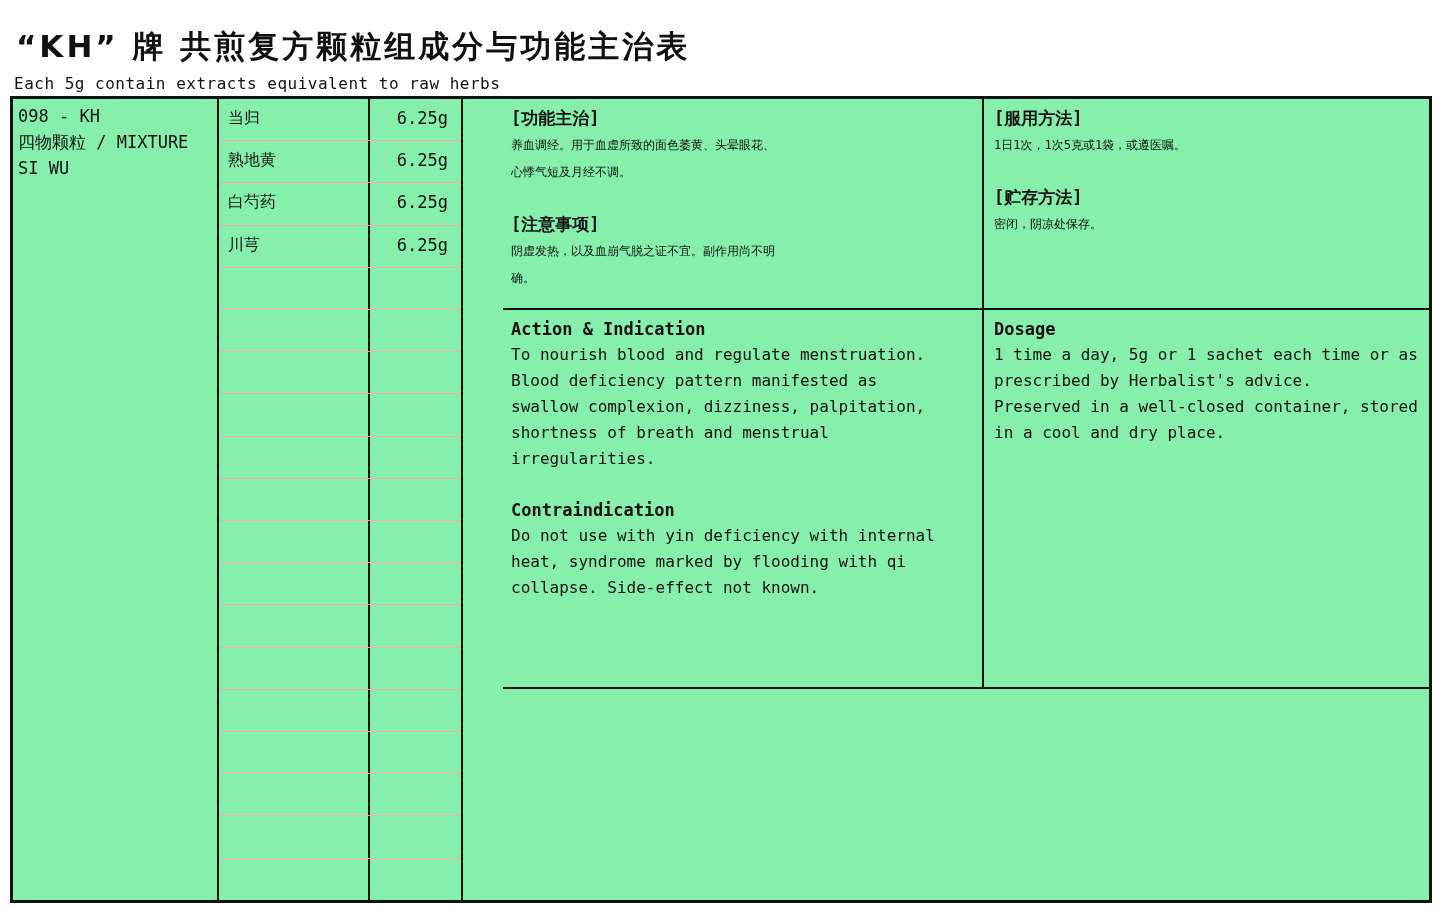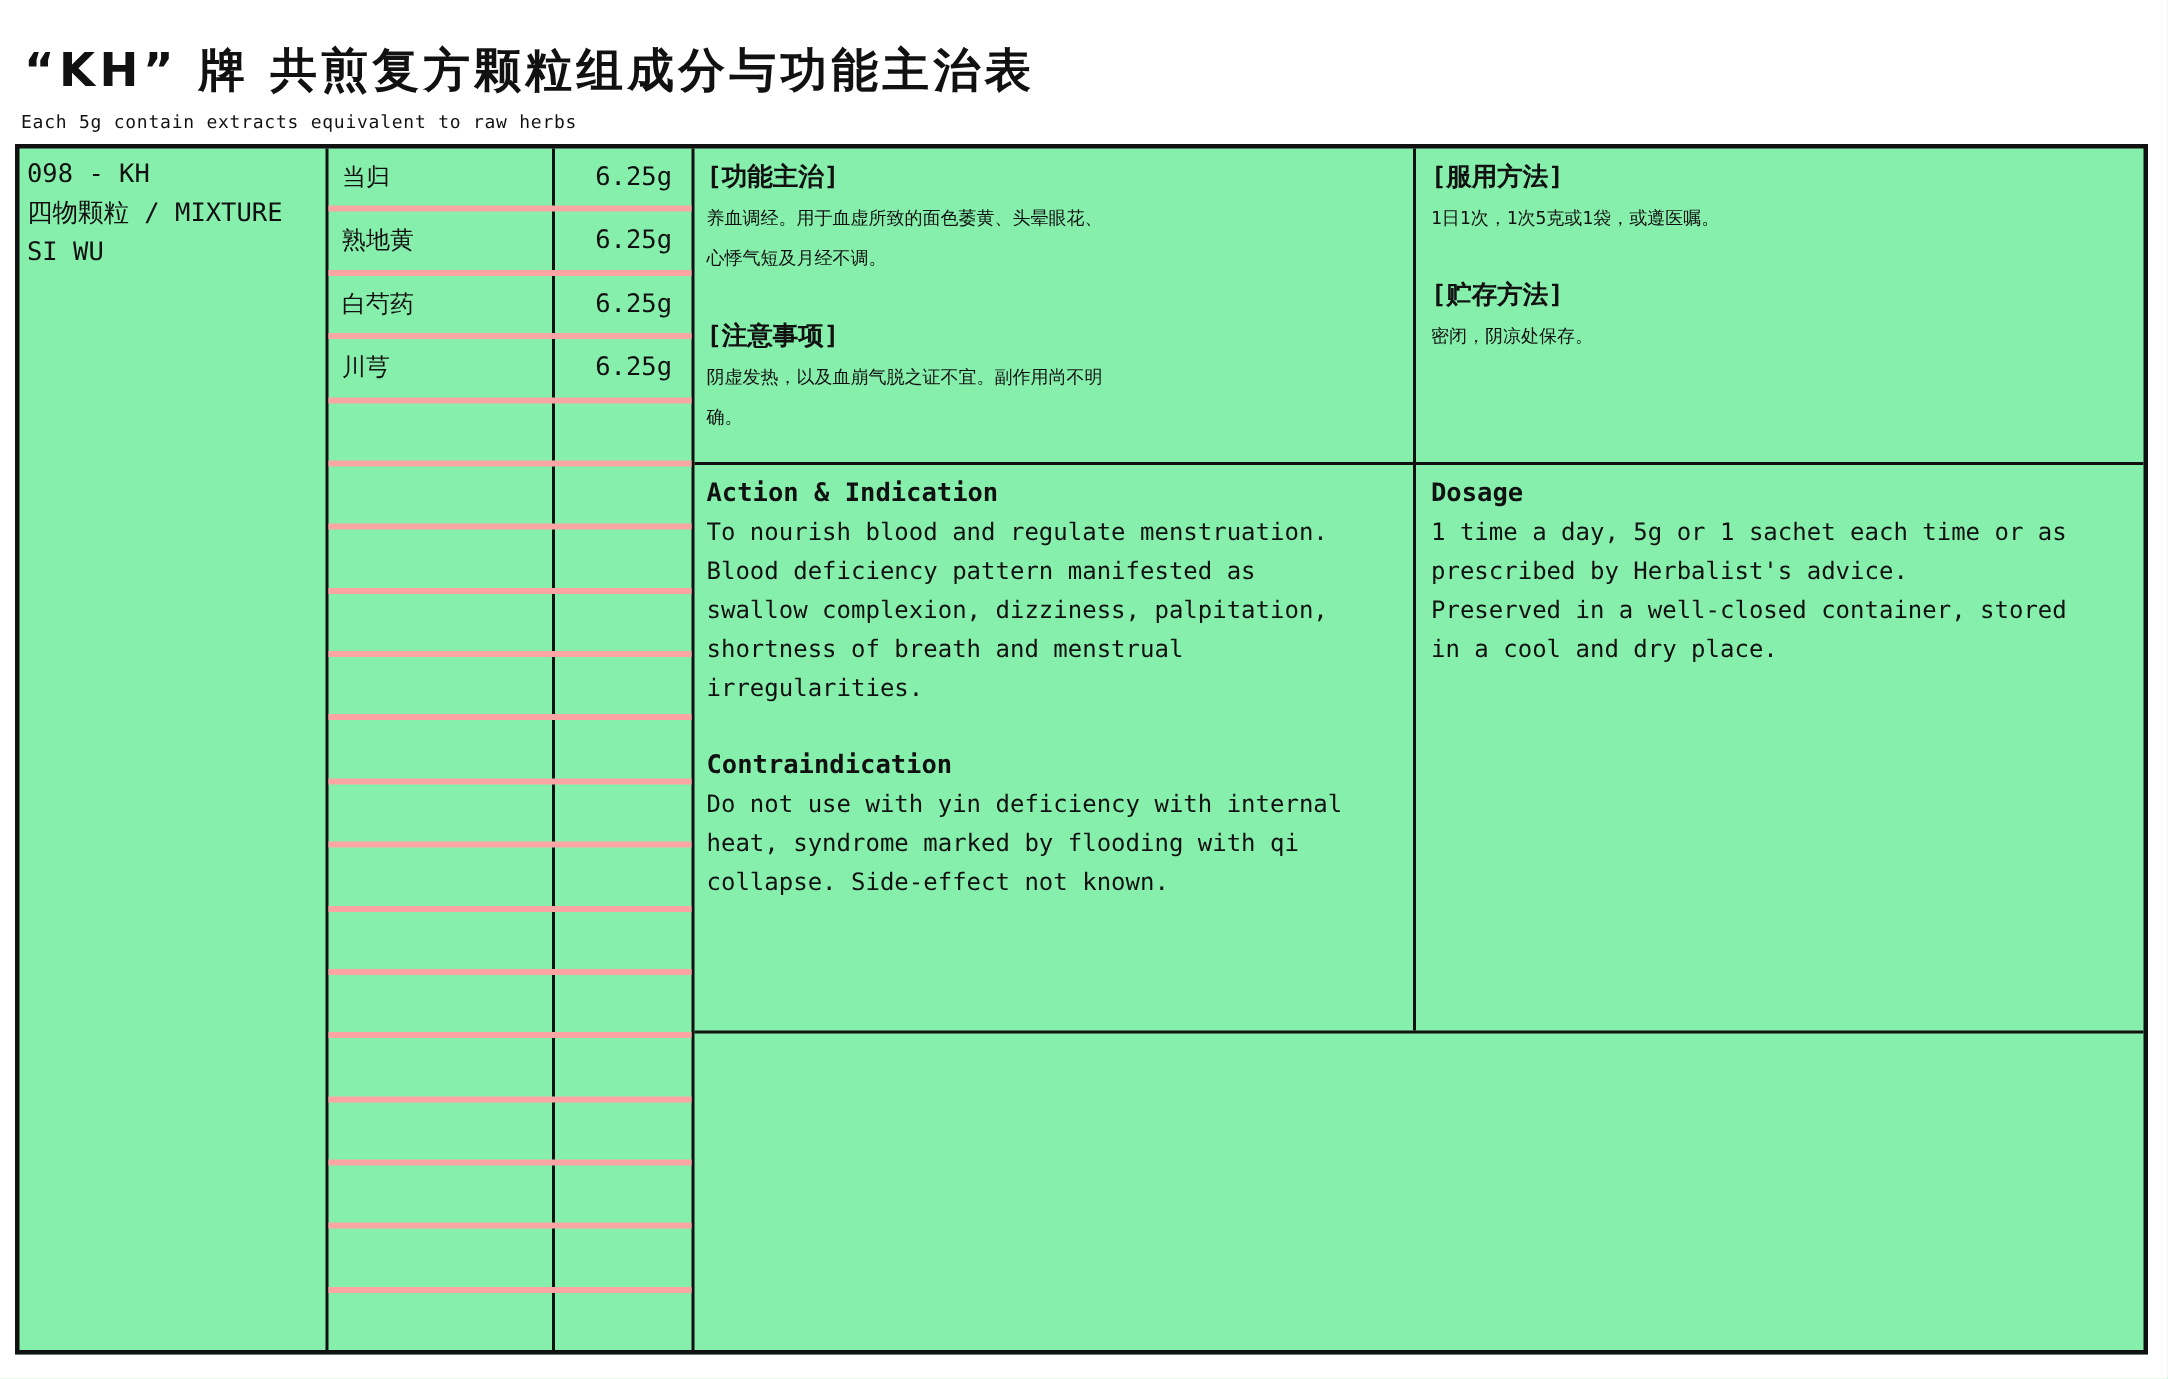--- a/index.html
+++ b/index.html
@@ -25,21 +25,21 @@
     text-align: left;
     font-size: 31px;
     font-weight: bold;
     letter-spacing: 3px;
     font-family: "DejaVu Sans", "Liberation Sans", sans-serif;
   }
   .subtitle {
     position: absolute;
     left: 14px;
     top: 74px;
-    font-size: 12px;
+    font-size: 16px;
     letter-spacing: 0.5px;
     white-space: nowrap;
   }
   .sheet {
     position: absolute;
     left: 10px;
     top: 96px;
     width: 1422px;
     height: 807px;
     border: 3px solid #111111;
@@ -58,21 +58,21 @@
   .mid-col {
     width: 244px;
     border-right: 2px solid #111111;
     box-sizing: border-box;
     display: flex;
     flex-direction: column;
   }
   .irow {
     flex: 1;
     display: flex;
-    border-bottom: 4px solid #fca5a5;
+    border-bottom: 1px solid #fca5a5;
     box-sizing: border-box;
     min-height: 0;
   }
   .irow:last-child { border-bottom: none; }
   .iname {
     width: 151px;
     border-right: 2px solid #111111;
     box-sizing: border-box;
     padding: 9px 0 0 9px;
     font-size: 16px;
@@ -83,20 +83,21 @@
     text-align: right;
     padding: 9px 13px 0 0;
     box-sizing: border-box;
     font-size: 17px;
     overflow: hidden;
   }
   .right-col {
     flex: 1;
     display: flex;
     flex-direction: column;
+    margin-left: 40px;
   }
   .block-top {
     height: 211px;
     border-bottom: 2px solid #111111;
     box-sizing: border-box;
     display: flex;
   }
   .block-mid {
     height: 379px;
     border-bottom: 2px solid #111111;

